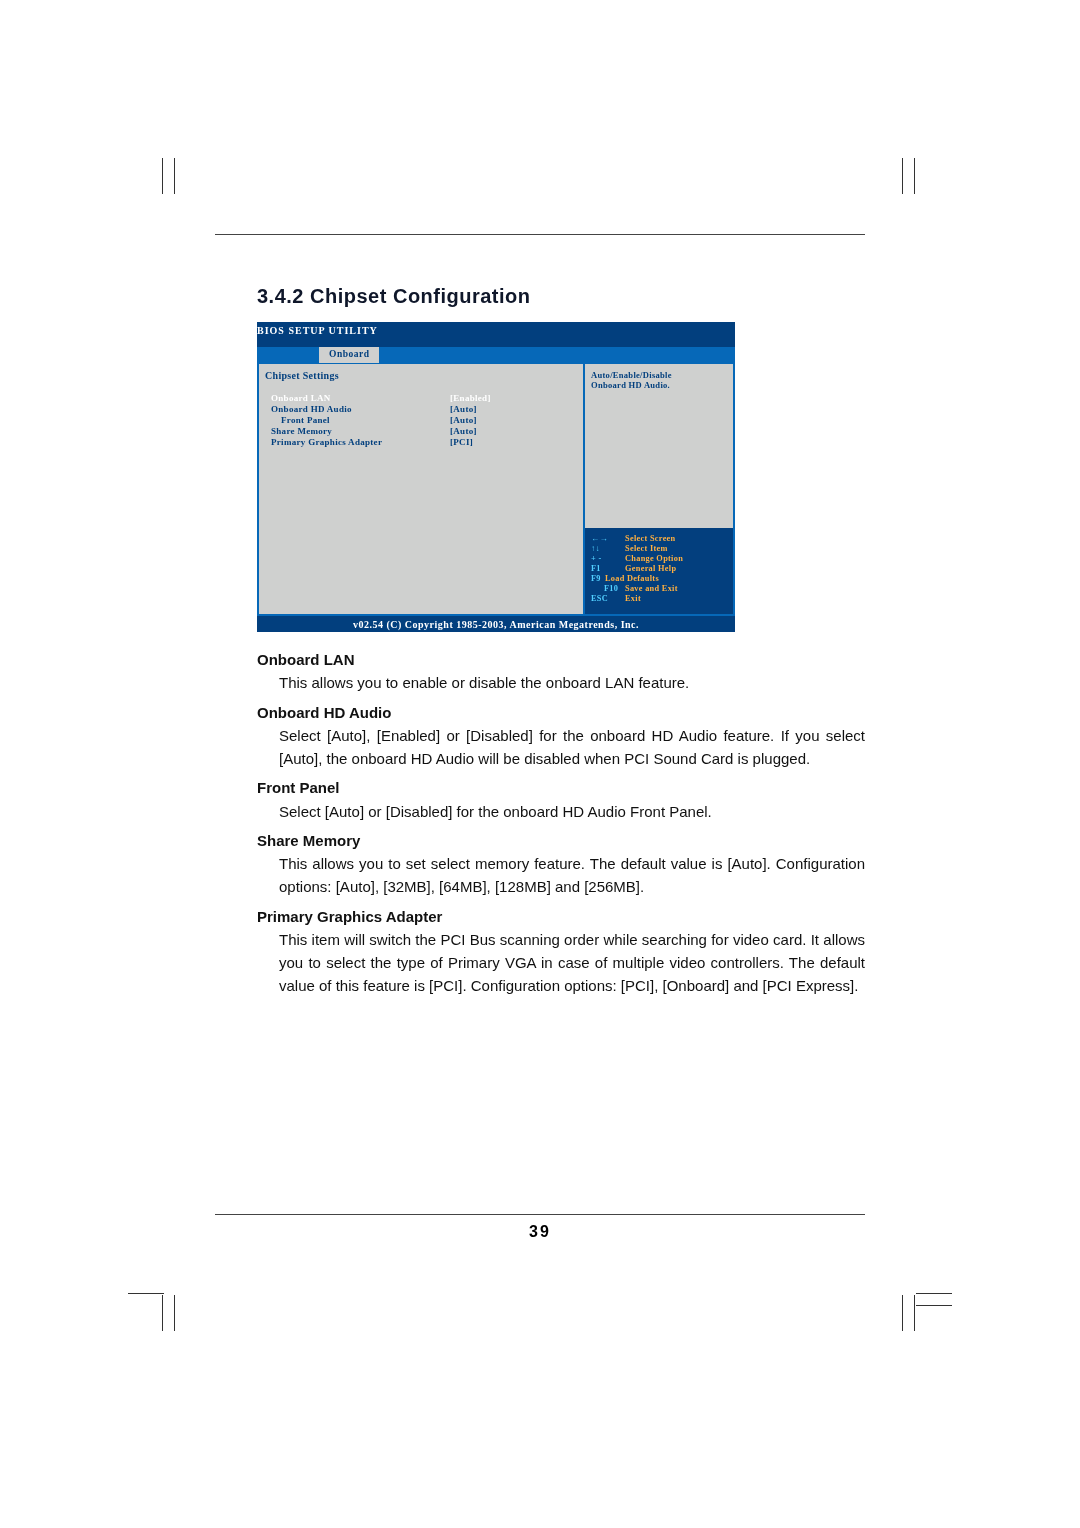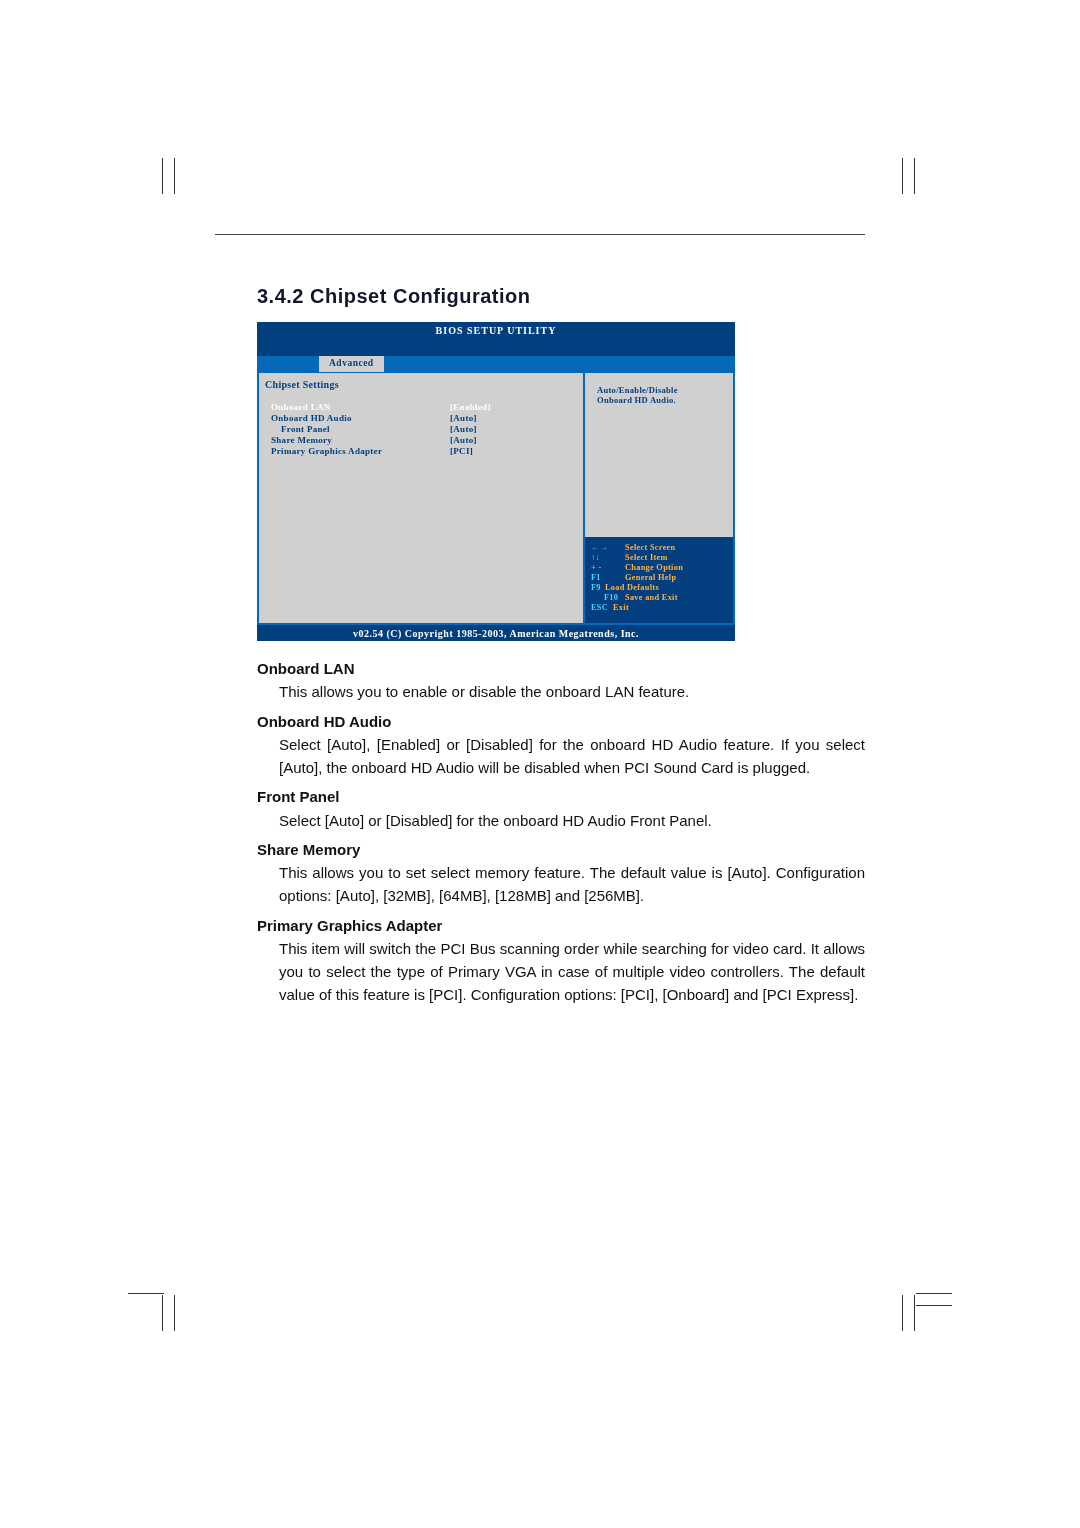--- a/index.html
+++ b/index.html
@@ -44,25 +44,25 @@
     color: #0f172a;
   }
   .bios-box {
     width: 478px;
     margin-left: 42px;
     font-family: "Times New Roman", serif;
   }
   .bios-header {
     background: #023f7e;
     color: #fff;
-    text-align: center;
+    text-align: left;
     font-weight: bold;
     font-size: 10px;
     letter-spacing: 1px;
-    padding: 3px 0 20px;
+    padding: 3px 0 11px;
     font-family: Liberation Serif, serif;
   }
   .bios-tabs {
     background: #0668b8;
     height: 15px;
     position: relative;
   }
   .bios-tab-active {
     position: absolute;
     left: 62px;
@@ -88,21 +88,21 @@
   }
   .bios-right {
     width: 148px;
     background: #cfd0cf;
     margin-left: 2px;
     display: flex;
     flex-direction: column;
   }
   .bios-right-top {
     flex: 1;
-    padding: 12px;
+    padding: 6px;
     color: #023f7e;
     font-size: 8.5px;
     font-weight: bold;
     letter-spacing: 0.3px;
   }
   .bios-right-bottom {
     background: #033f7e;
     padding: 6px 6px 10px 6px;
     font-size: 8.3px;
     letter-spacing: 0.3px;
@@ -177,21 +177,21 @@
 </div>
 
 <div class="page">
   <div class="rule-top"></div>
 
   <div class="section-title">3.4.2  Chipset Configuration</div>
 
   <div class="bios-box">
     <div class="bios-header">BIOS SETUP UTILITY</div>
     <div class="bios-tabs">
-      <div class="bios-tab-active">Advanced</div>
+      <div class="bios-tab-active">Onboard</div>
     </div>
     <div class="bios-body">
       <div class="bios-left">
         <div class="chipset-hdr">Chipset Settings</div>
         <div class="setting-row selected">
           <span class="lbl" style="color:#fff;">Onboard LAN</span>
           <span class="val" style="color:#fff;">[Enabled]</span>
         </div>
         <div class="setting-row">
           <span class="lbl">Onboard HD Audio</span>
@@ -234,21 +234,21 @@
             </div>
           <div class="help-row">
               <span class="hk" style="display:inline-block;width:14px;">F9</span>
               <span class="ht">Load Defaults</span>
             </div>
           <div class="help-row">
               <span class="hk" style="display:inline-block;width:34px;padding-left:13px;">F10</span>
               <span class="ht">Save and Exit</span>
             </div>
           <div class="help-row">
-              <span class="hk" style="display:inline-block;width:22px;">ESC</span>
+              <span class="hk" style="display:inline-block;width:34px;">ESC</span>
               <span class="ht">Exit</span>
             </div>
         </div>
       </div>
     </div>
     <div class="bios-footer">v02.54 (C) Copyright 1985-2003, American Megatrends, Inc.</div>
   </div>
 
   <div class="desc">
     <div class="item-title">Onboard LAN</div>
@@ -260,13 +260,17 @@
     <div class="item-title">Front Panel</div>
     <div class="item-body">Select [Auto] or [Disabled] for the onboard HD Audio Front Panel.</div>
 
     <div class="item-title">Share Memory</div>
     <div class="item-body">This allows you to set select memory feature. The default value is [Auto]. Configuration options: [Auto], [32MB], [64MB], [128MB] and [256MB].</div>
 
     <div class="item-title">Primary Graphics Adapter</div>
     <div class="item-body">This item will switch the PCI Bus scanning order while searching for video card. It allows you to select the type of Primary VGA in case of multiple video controllers. The default value of this feature is [PCI]. Configuration options: [PCI], [Onboard] and [PCI Express].</div>
   </div>
 
+  <div class="rule-bottom-wrap">
+    <div class="rule-bottom"></div>
+    <div class="page-num">39</div>
+  </div>
 </div>
 
 </body></html>

